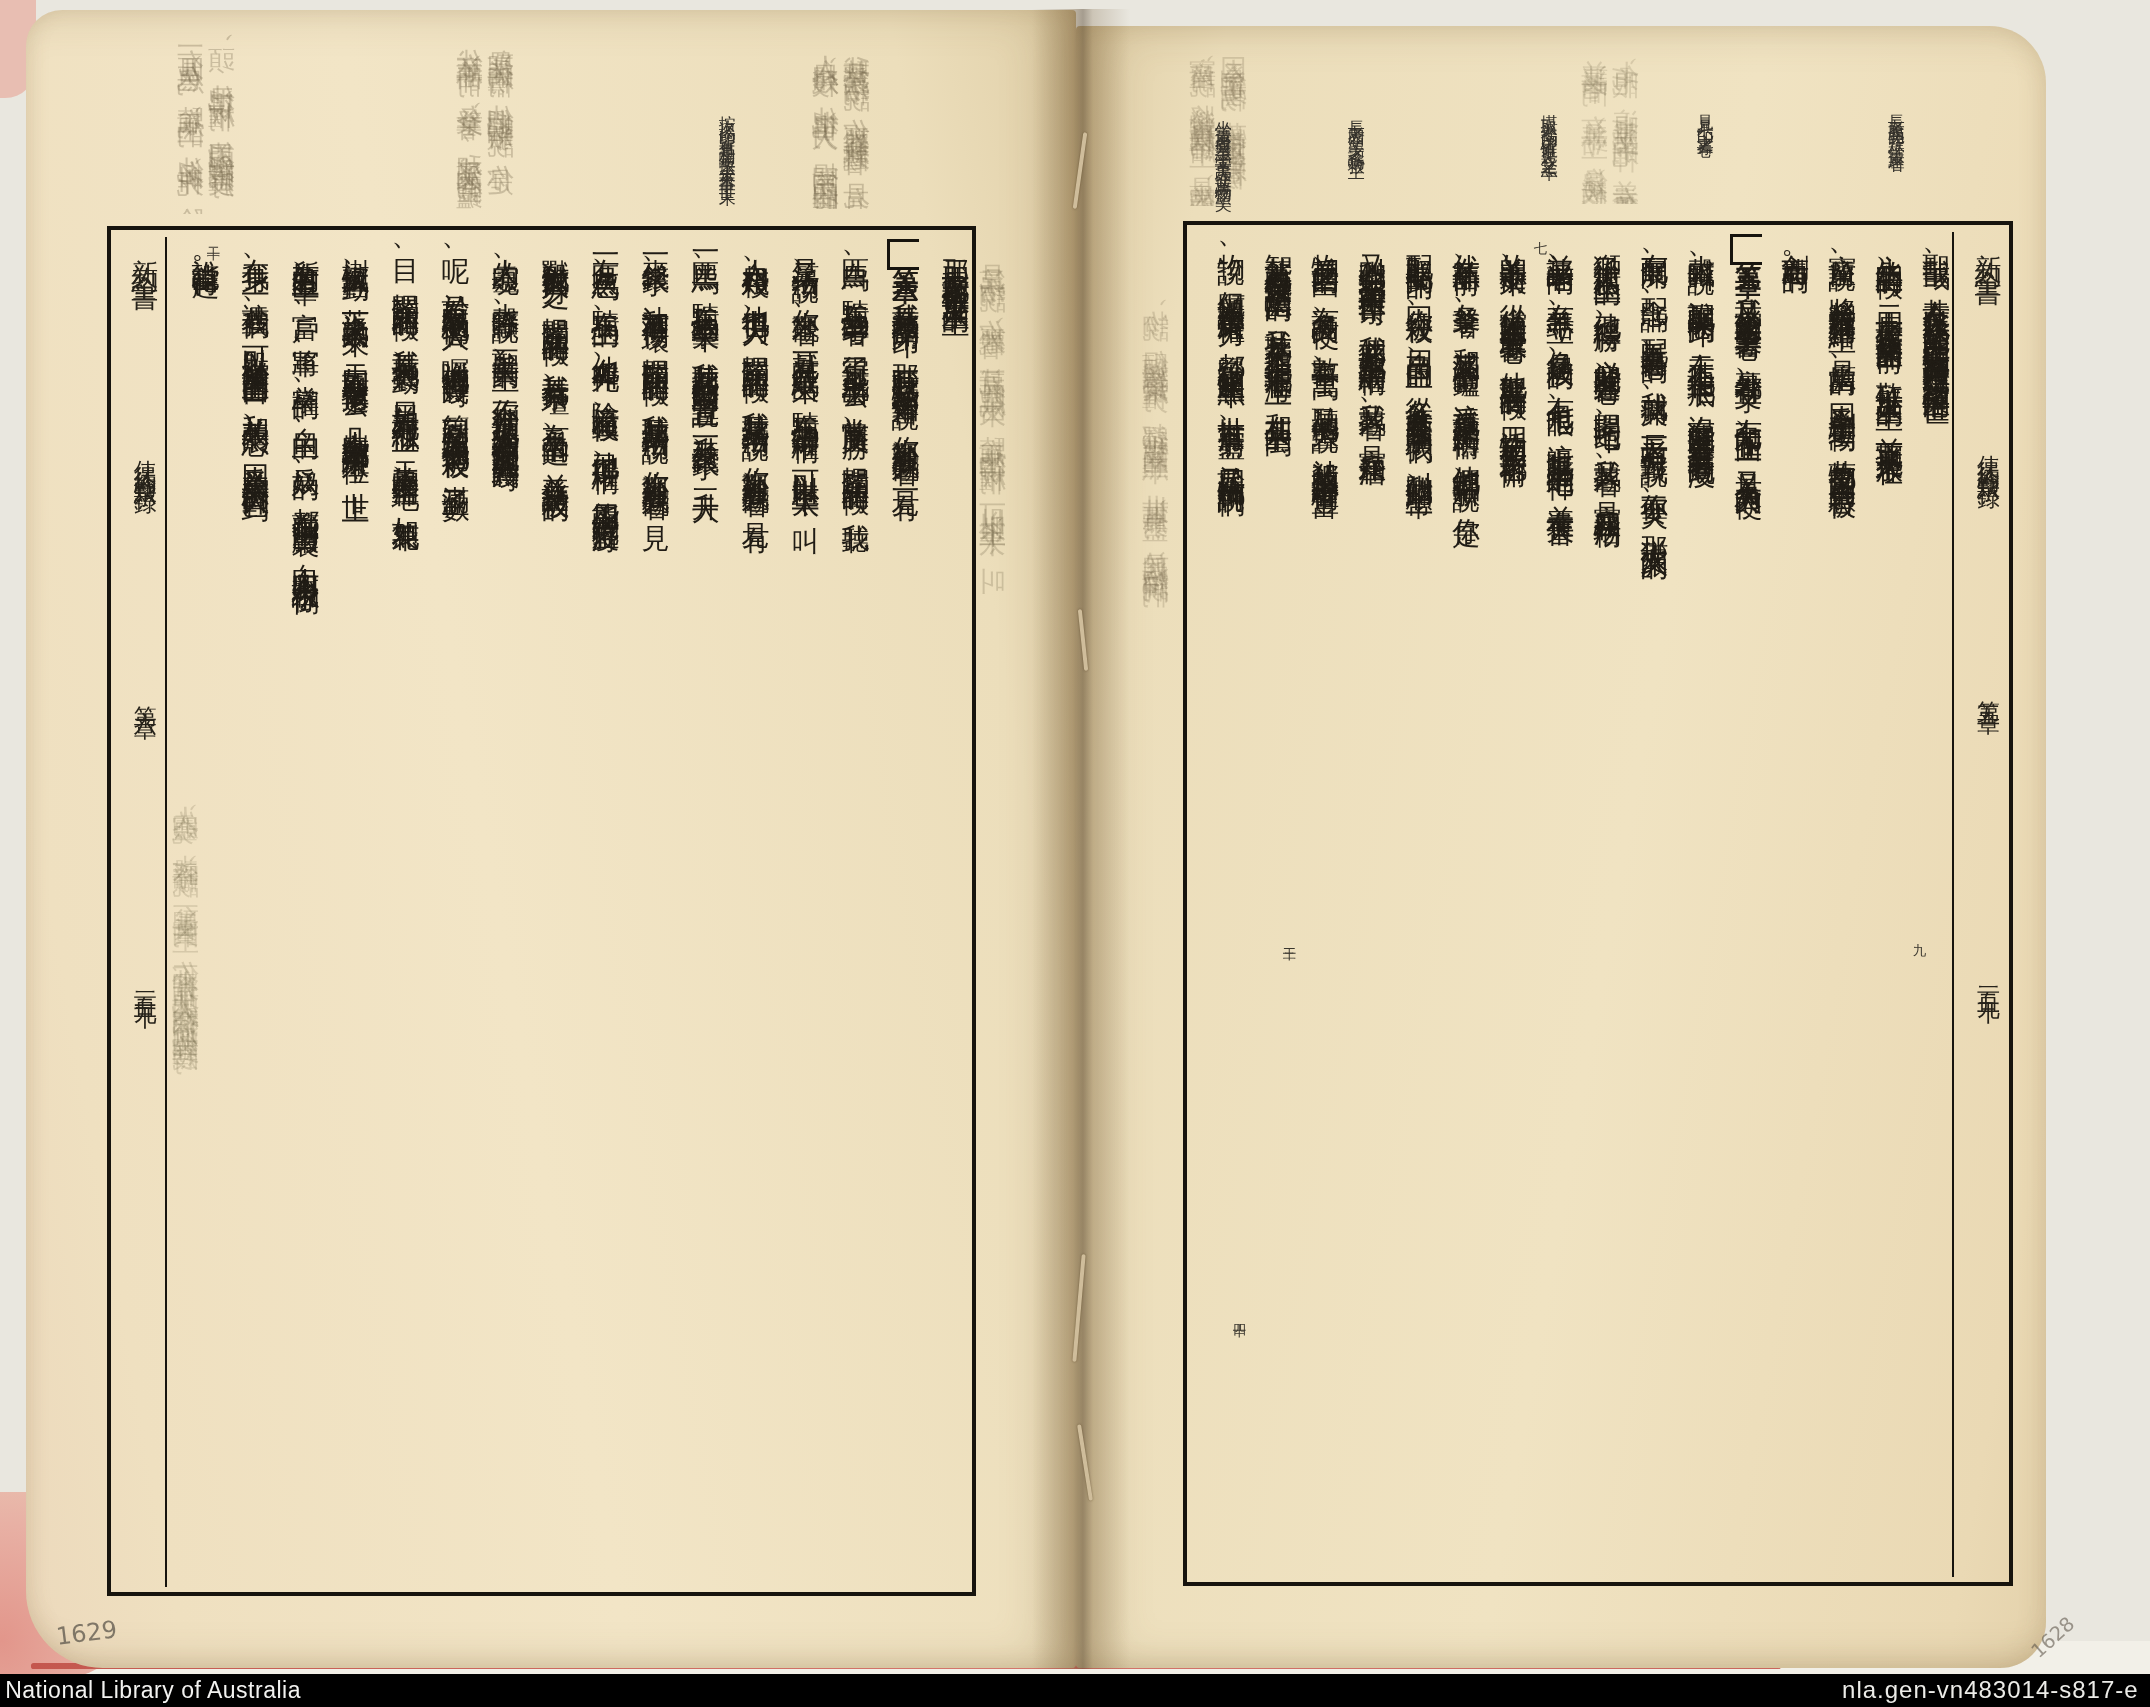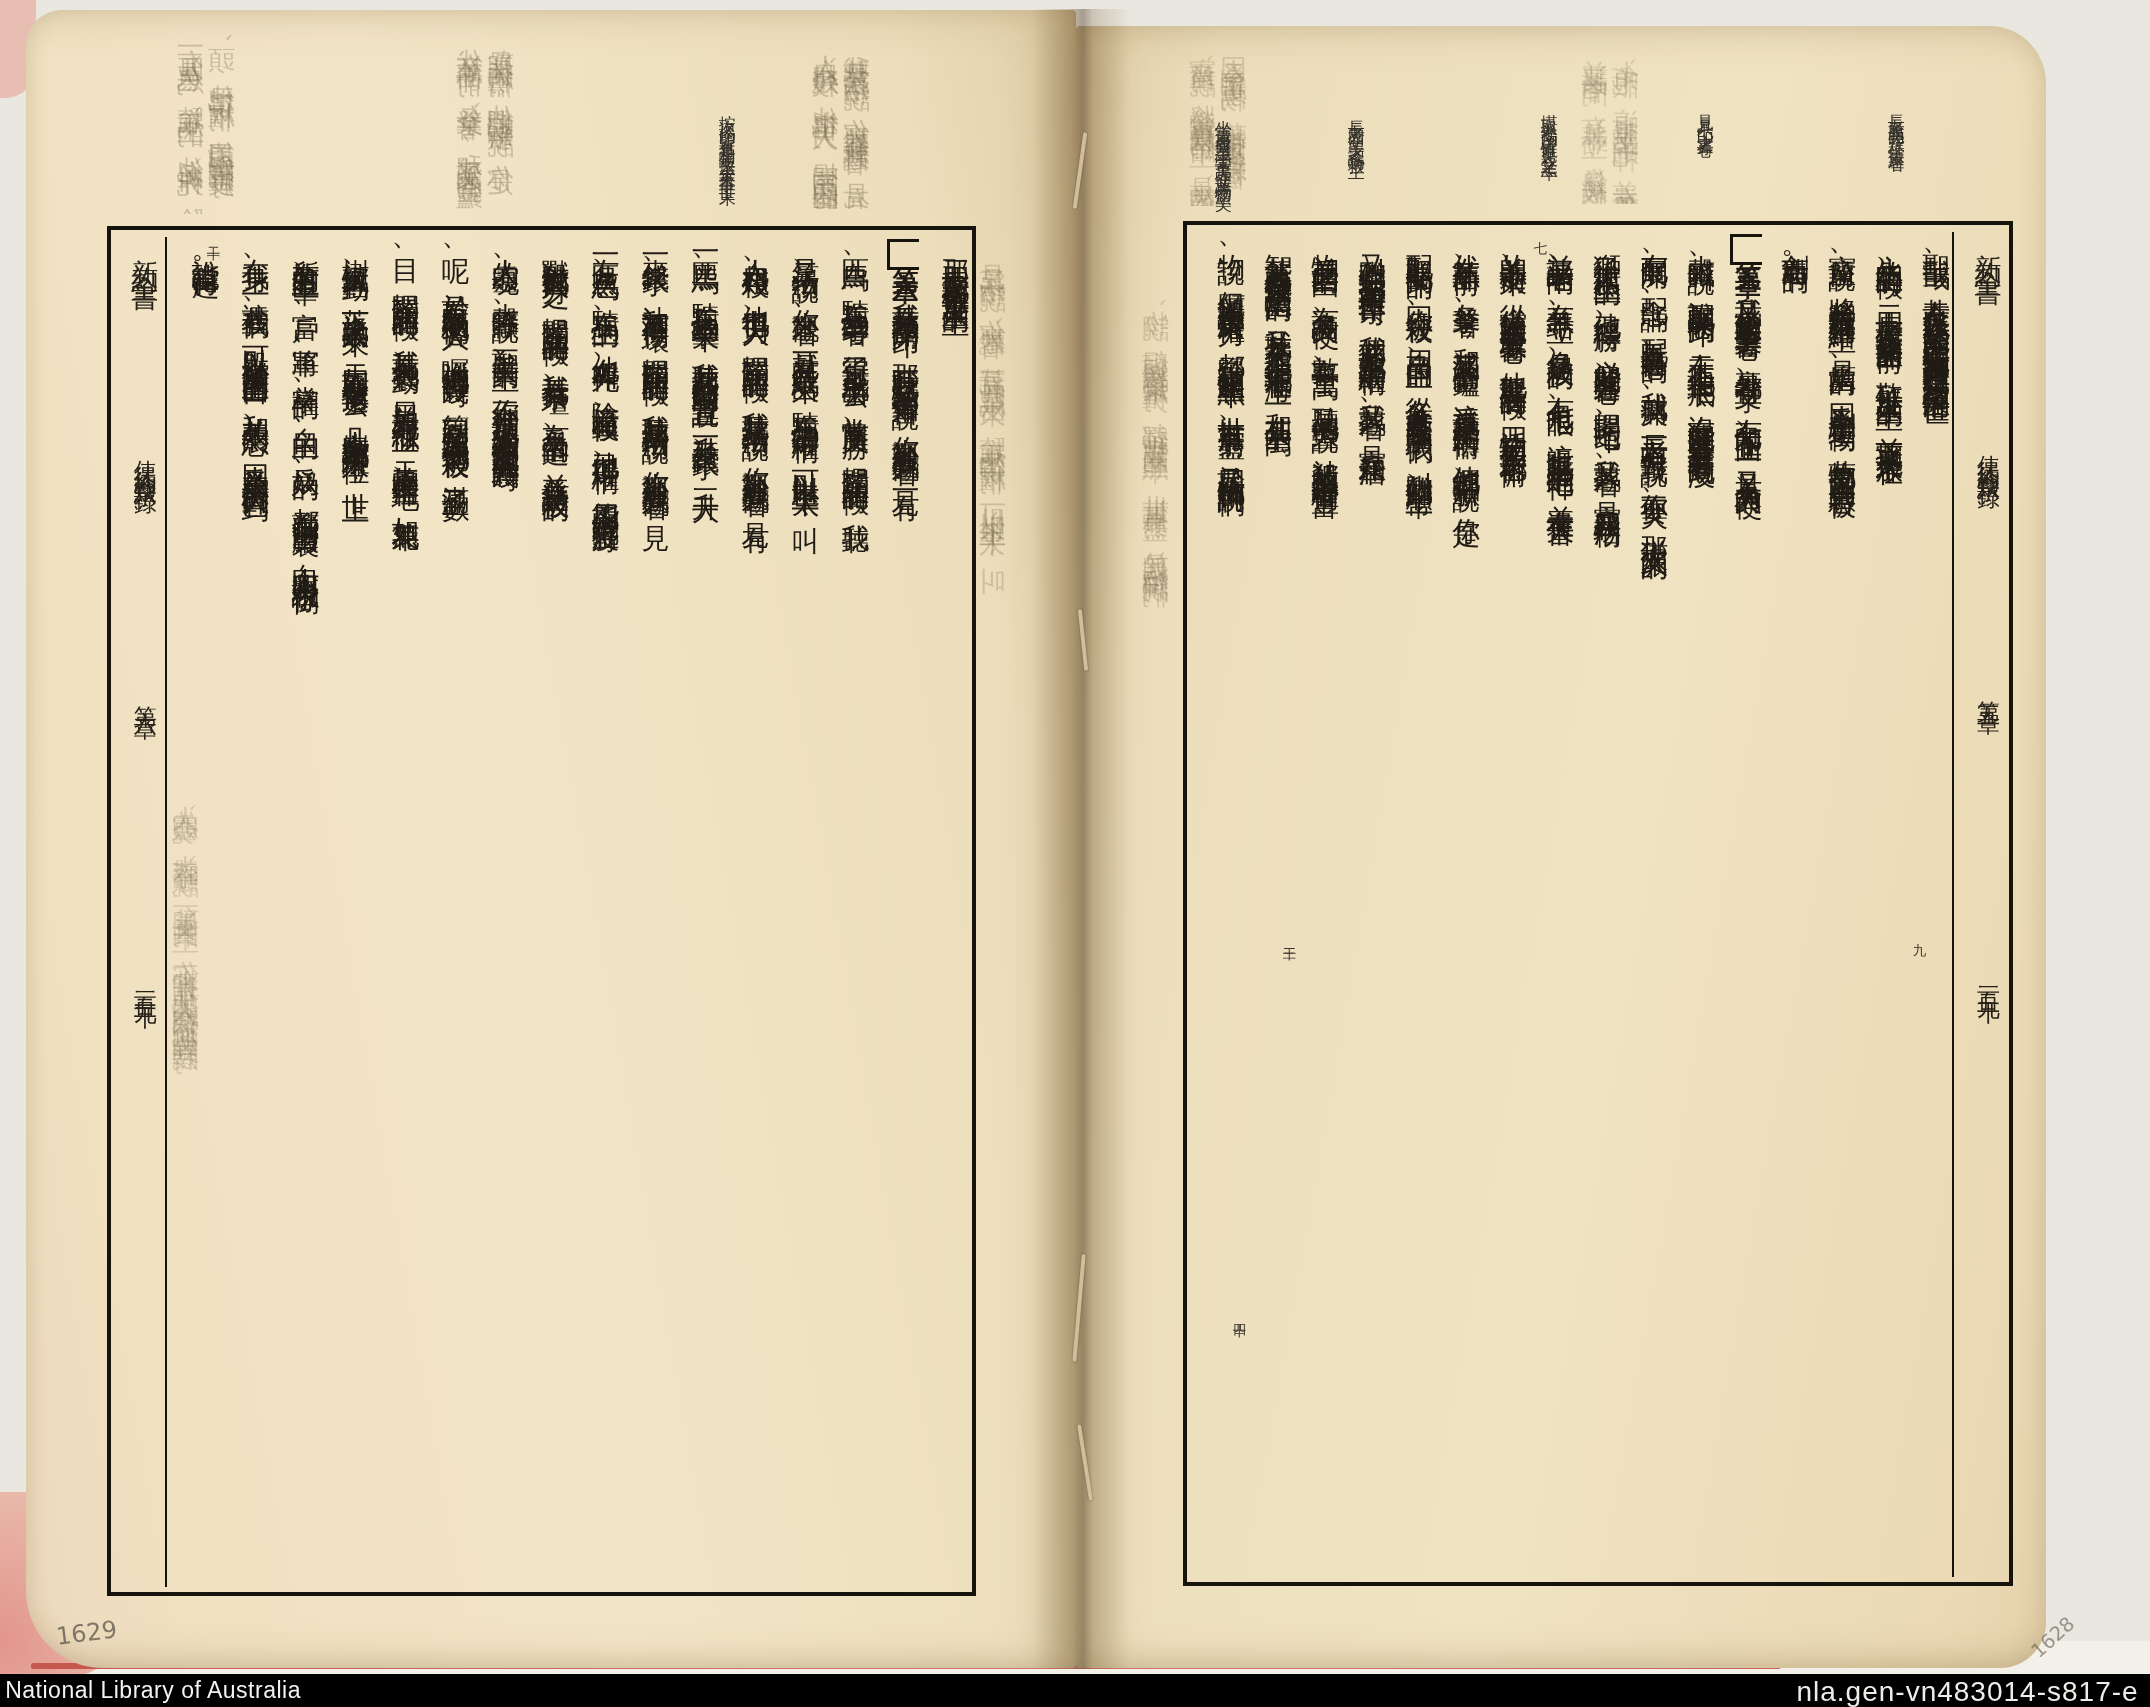--- a/index.html
+++ b/index.html
@@ -86,21 +86,21 @@
     color:rgba(86,80,70,.72);}
   .pencil-left{left:56px;top:1619px;font-size:24px;transform:rotate(-7deg);}
   .pencil-right{left:2028px;top:1626px;font-size:19.6px;transform:rotate(-42deg);color:rgba(96,88,76,.6);}
   
   .banner{position:absolute;z-index:6;left:0;top:1674px;width:2151px;height:33px;background:#000;}
   .banner-left{position:absolute;left:5.2px;top:3.1px;
     font-family:"Liberation Sans","DejaVu Sans",sans-serif;
     font-size:23px;color:#f2f2f0;letter-spacing:0.5px;}
   .banner-right{position:absolute;right:12.4px;top:2.1px;
     font-family:"Liberation Sans","DejaVu Sans",sans-serif;
-    font-size:28px;color:#eceme8;color:#ecece8;letter-spacing:1px;}
+    font-size:24px;color:#eceme8;color:#ecece8;letter-spacing:1px;}
 </style>
 </head>
 <body>
 
 <div class="table-strip"></div>
 <div class="pink-corner-bl"></div>
 <div class="pink-sliver-tl"></div>
 
 <div class="page left-page"></div>
 <div class="page right-page"></div>

